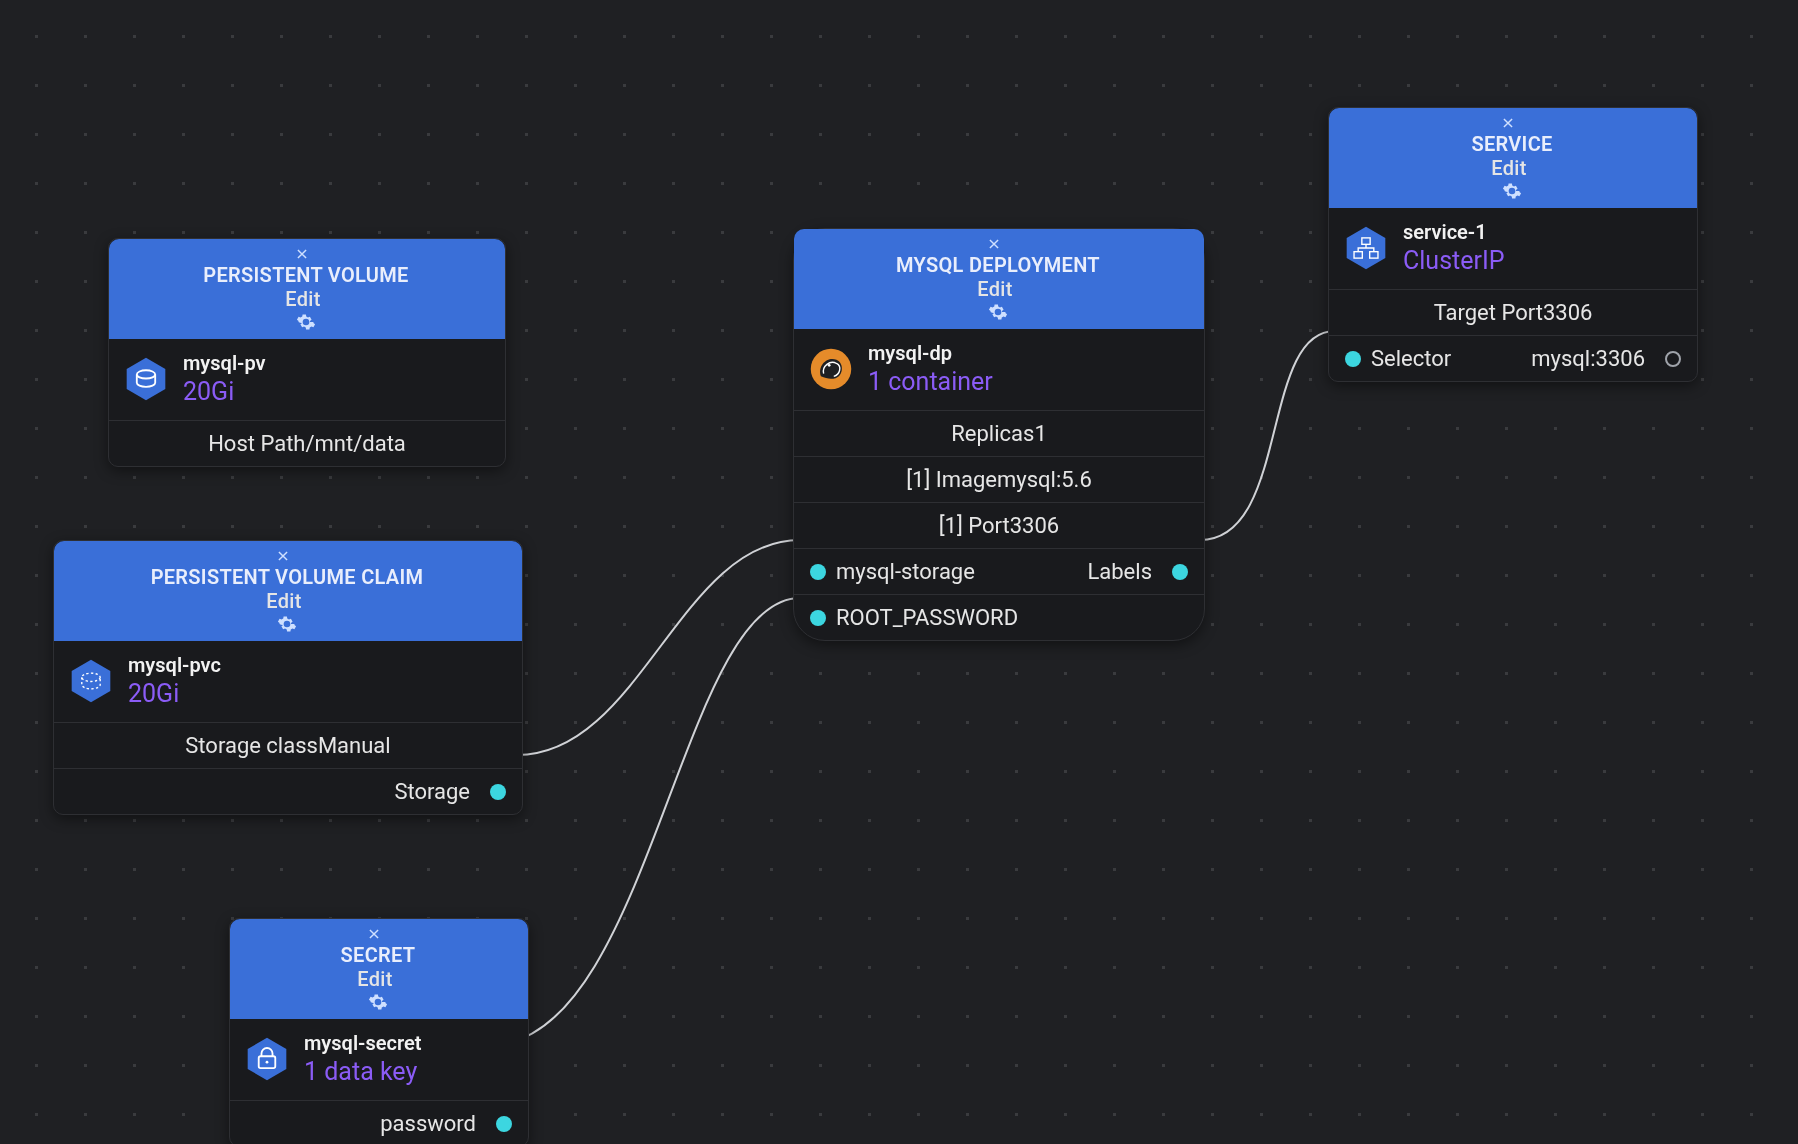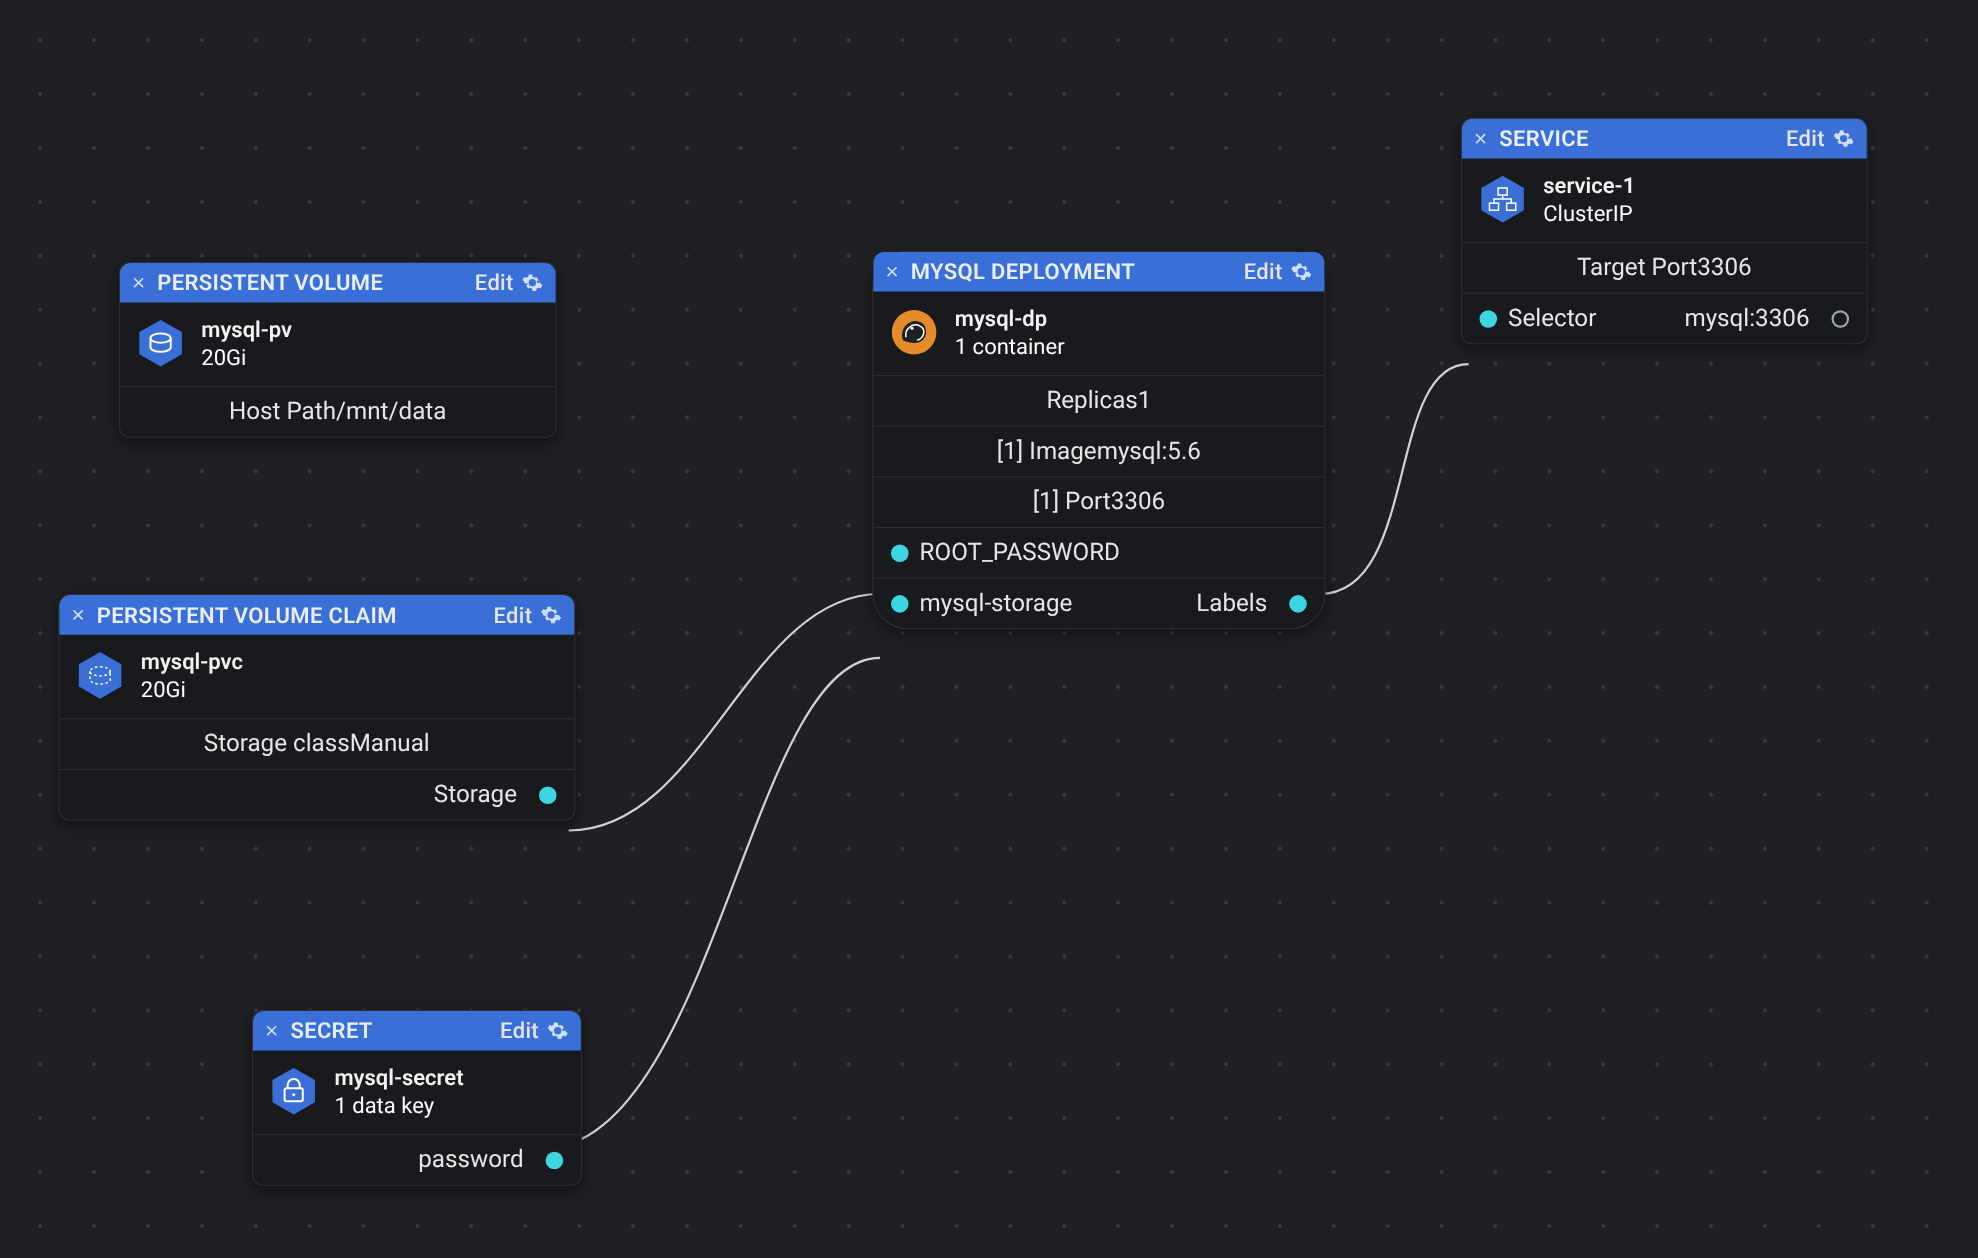--- a/index.html
+++ b/index.html
@@ -35,20 +35,21 @@
   .node .hdr {
     display: flex;
     align-items: center;
     background: #3a6fd8;
     color: #e9eefc;
     padding: 6px 10px 6px 8px;
     border-top-left-radius: 10px;
     border-top-right-radius: 10px;
     font-weight: 600;
     letter-spacing: .3px;
+    flex-direction: column;
   }
   .node .hdr .close {
     width: 18px; height: 18px;
     display: inline-flex; align-items: center; justify-content: center;
     margin-right: 8px;
     color: #cfe0ff;
     cursor: pointer;
   }
   .node .hdr .close svg { width: 14px; height: 14px; }
   .node .hdr .title {
@@ -77,21 +78,21 @@
     padding: 12px 14px 14px 14px;
     border-bottom: 1px solid #2e2f33;
   }
   .node .ident .icon {
     width: 46px; height: 46px;
     display: inline-flex; align-items: center; justify-content: center;
     flex: none;
   }
   .node .ident .icon svg { width: 46px; height: 46px; }
   .node .ident .name { font-size: 20px; font-weight: 600; color: #f2f2f2; }
-  .node .ident .sub  { font-size: 20px; color: #ffffff; margin-top: 2px; }
+  .node .ident .sub  { font-size: 25px; color: #8b5cf6; margin-top: 2px; }
   .node .row {
     display: flex;
     align-items: center;
     justify-content: center;
     padding: 10px 16px;
     font-size: 22px;
     border-bottom: 1px solid #2e2f33;
     position: relative;
   }
   .node .row:last-child { border-bottom: none; border-bottom-left-radius: 10px; border-bottom-right-radius: 10px; }
@@ -283,28 +284,28 @@
     <div class="row">
       <span class="k">[1] Image</span>
       <span class="v">mysql:5.6</span>
     </div>
     <div class="row">
       <span class="k">[1] Port</span>
       <span class="v">3306</span>
     </div>
     <div class="portrow">
       <span class="port-dot"></span>
-      <span class="k">ROOT_PASSWORD</span>
-    </div>
-    <div class="portrow">
-      <span class="port-dot"></span>
       <span class="k">mysql-storage</span>
       <span class="flex-spacer"></span>
       <span class="k">Labels</span>
       <span class="port-dot" style="margin-left:10px;"></span>
+    </div>
+    <div class="portrow">
+      <span class="port-dot"></span>
+      <span class="k">ROOT_PASSWORD</span>
     </div>
   </div>
 
   <div class="node" style="left:1328px; top:107px; width:370px;">
     <div class="hdr">
       <span class="close">
         <svg viewBox="0 0 24 24" stroke="currentColor" stroke-width="2.5" fill="none">
             <path d="M5 5 L19 19 M19 5 L5 19"></path>
           </svg>
       </span>

